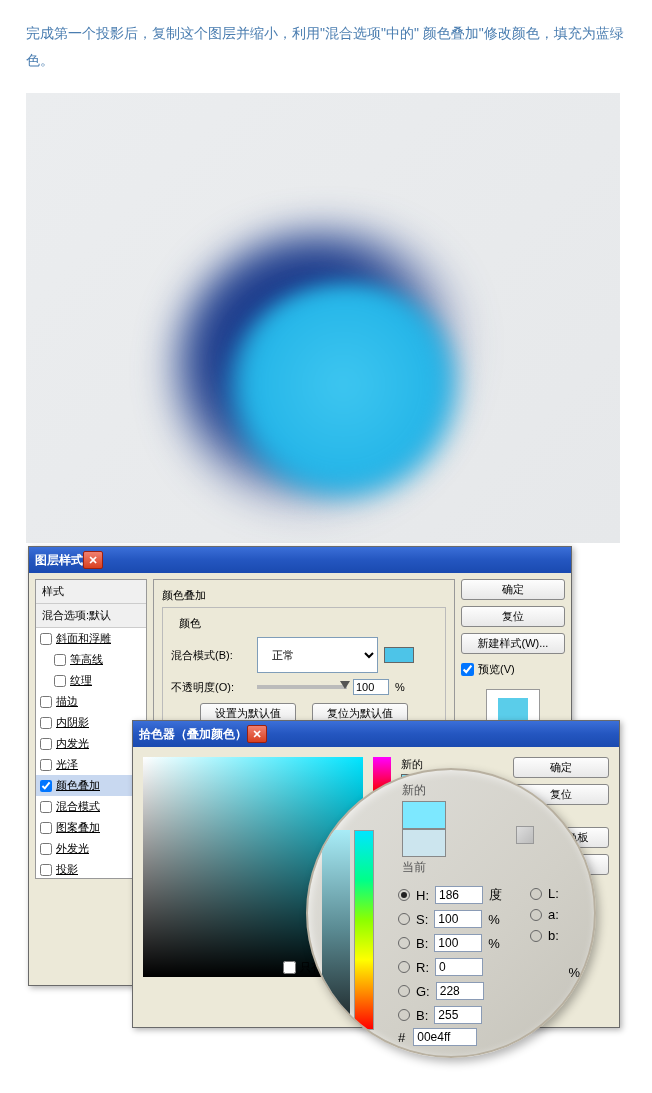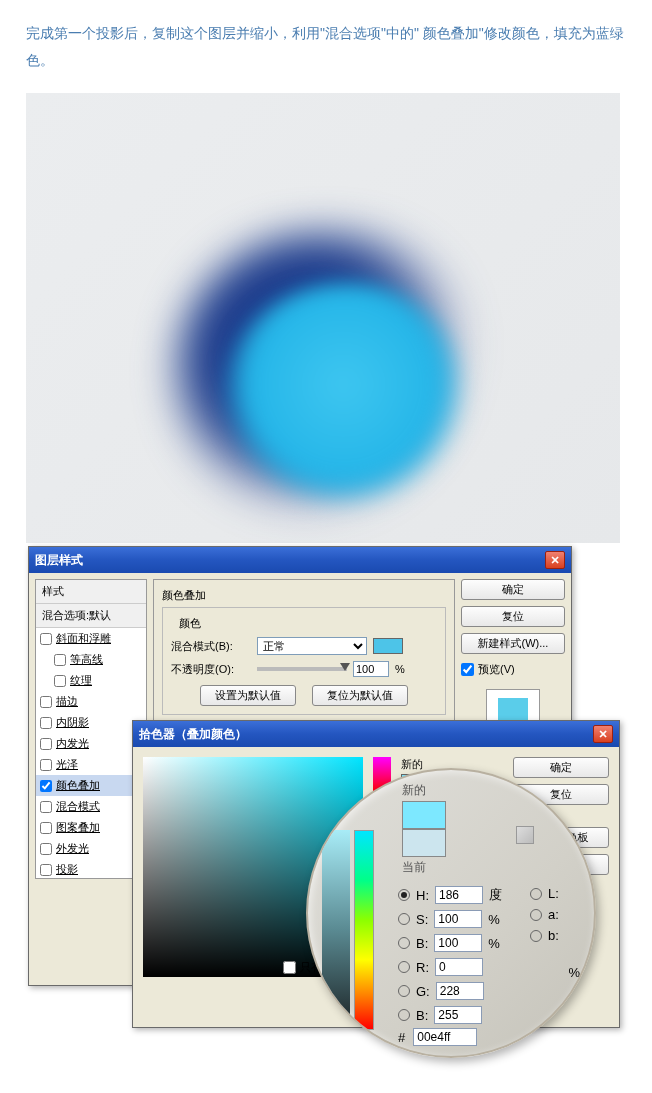--- a/index.html
+++ b/index.html
@@ -45,21 +45,20 @@
       border: 1px solid #6a6a6a;
       box-shadow: 2px 2px 6px rgba(0,0,0,0.3);
       font-size: 12px;
     }
     .titlebar {
       background: linear-gradient(to bottom, #3b6fd8 0%, #2456c0 50%, #1a4ab0 100%);
       color: #fff;
       font-weight: bold;
       padding: 4px 6px;
       display: flex;
-      justify-content: space-between;
       align-items: center;
       font-size: 12px;
     }
     .close-btn {
       width: 20px; height: 18px;
       background: linear-gradient(to bottom, #f08070, #d84020);
       border: 1px solid #9b2010;
       border-radius: 2px;
       color: #fff;
       font-size: 11px;
@@ -113,22 +112,22 @@
       border: 1px solid #bbb;
       padding: 8px;
       margin-bottom: 4px;
     }
     .inner-grp-title { margin: -14px 0 6px 4px; background: #ece9d8; display: inline-block; padding: 0 4px; font-size: 11px; }
     .row { display: flex; align-items: center; gap: 6px; margin-bottom: 6px; font-size: 11px; }
     .row label { width: 80px; text-align: left; }
     select {
       border: 1px solid #7f9db9;
       font-size: 11px;
-      padding: 1px;
-      width: 110px;
+      padding: 10px;
+      width: 121px;
       background: #fff;
     }
     .color-swatch {
       width: 30px; height: 16px;
       background: #4dc4e8;
       border: 1px solid #666;
       cursor: pointer;
     }
     .slider {
       flex: 1;

